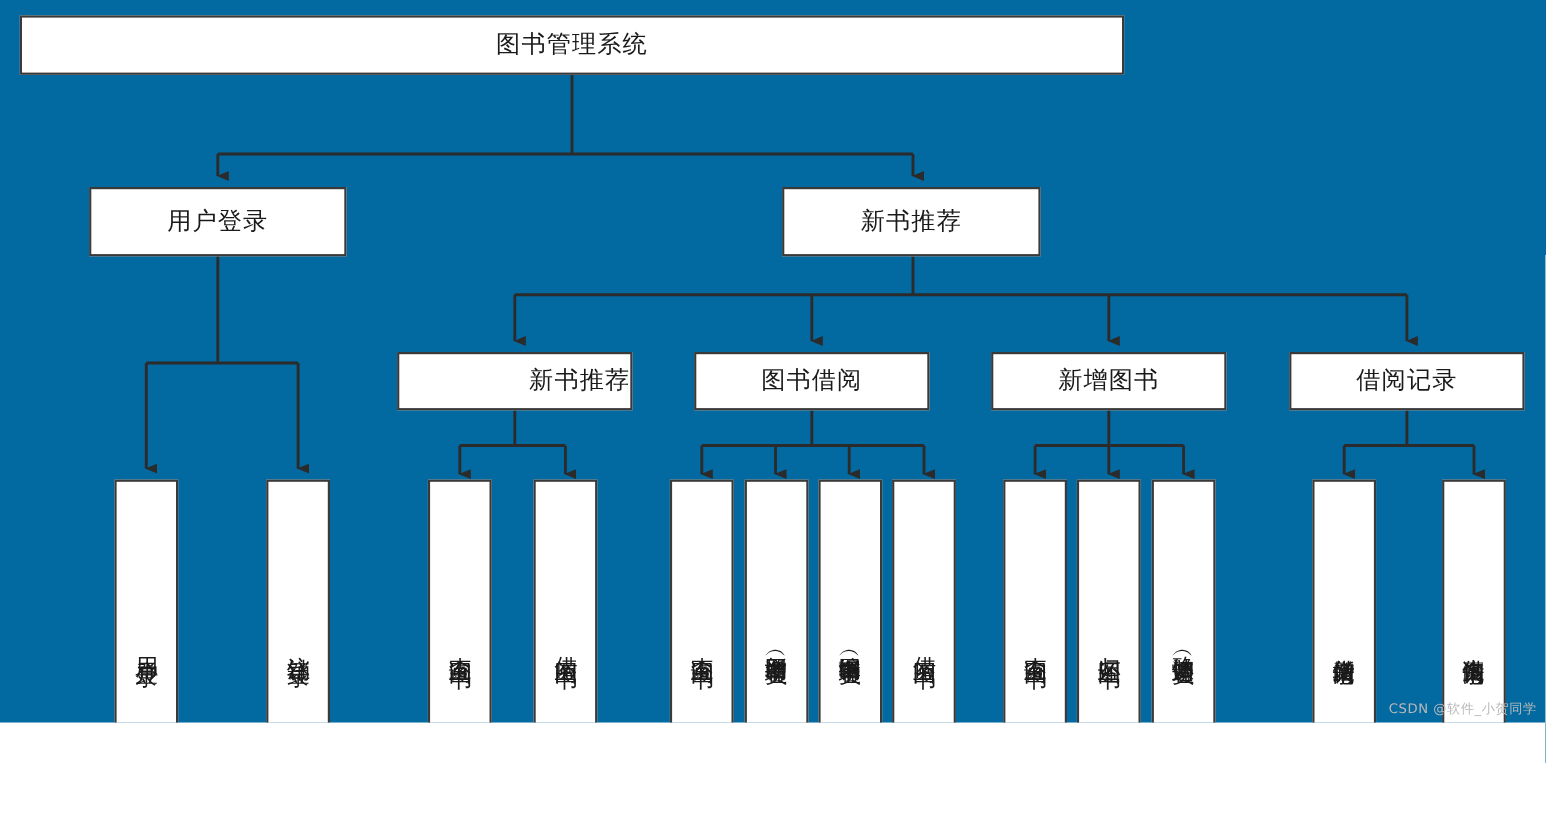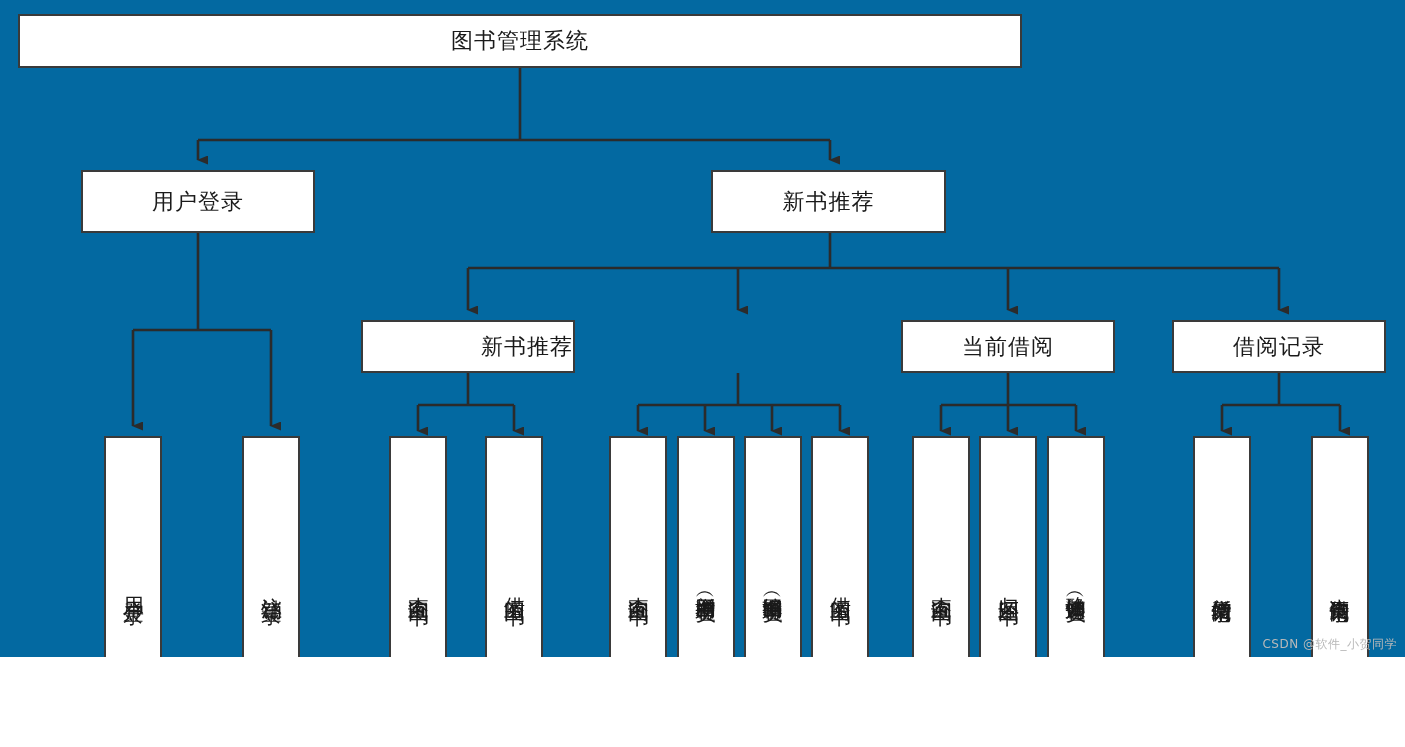--- a/index.html
+++ b/index.html
@@ -138,22 +138,25 @@
   <div class="node" style="left:81px; top:170px; width:234px; height:63px;">
     <span class="node-label">用户登录</span>
   </div>
   <div class="node" style="left:711px; top:170px; width:235px; height:63px;">
     <span class="node-label">新书推荐</span>
   </div>
 
   <div class="node" style="left:361px; top:320px; width:214px; height:53px;justify-content:flex-end;">
     <span class="node-label">新书推荐</span>
   </div>
+  <div class="node" style="left:631px; top:320px; width:214px; height:53px;">
+    <span class="node-label">图书借阅</span>
+  </div>
   <div class="node" style="left:901px; top:320px; width:214px; height:53px;">
-    <span class="node-label">当前借阅</span>
+    <span class="node-label">新增图书</span>
   </div>
   <div class="node" style="left:1172px; top:320px; width:214px; height:53px;">
     <span class="node-label">借阅记录</span>
   </div>
 
   <div class="node leaf" style="left:104px; top:436px; width:58px; height:299px;">
     <span class="node-label">用户登录</span>
   </div>
   <div class="node leaf" style="left:242px; top:436px; width:58px; height:299px;">
     <span class="node-label">注销登录</span>

